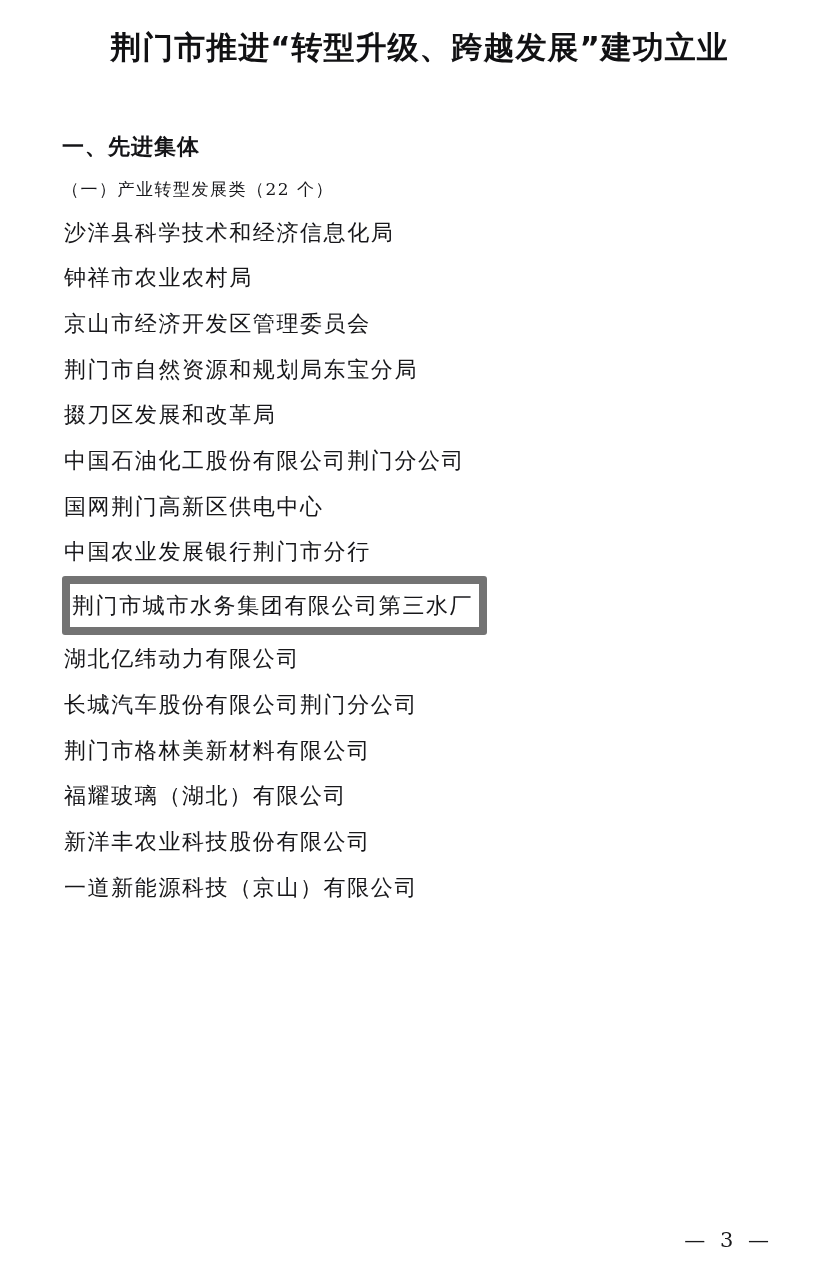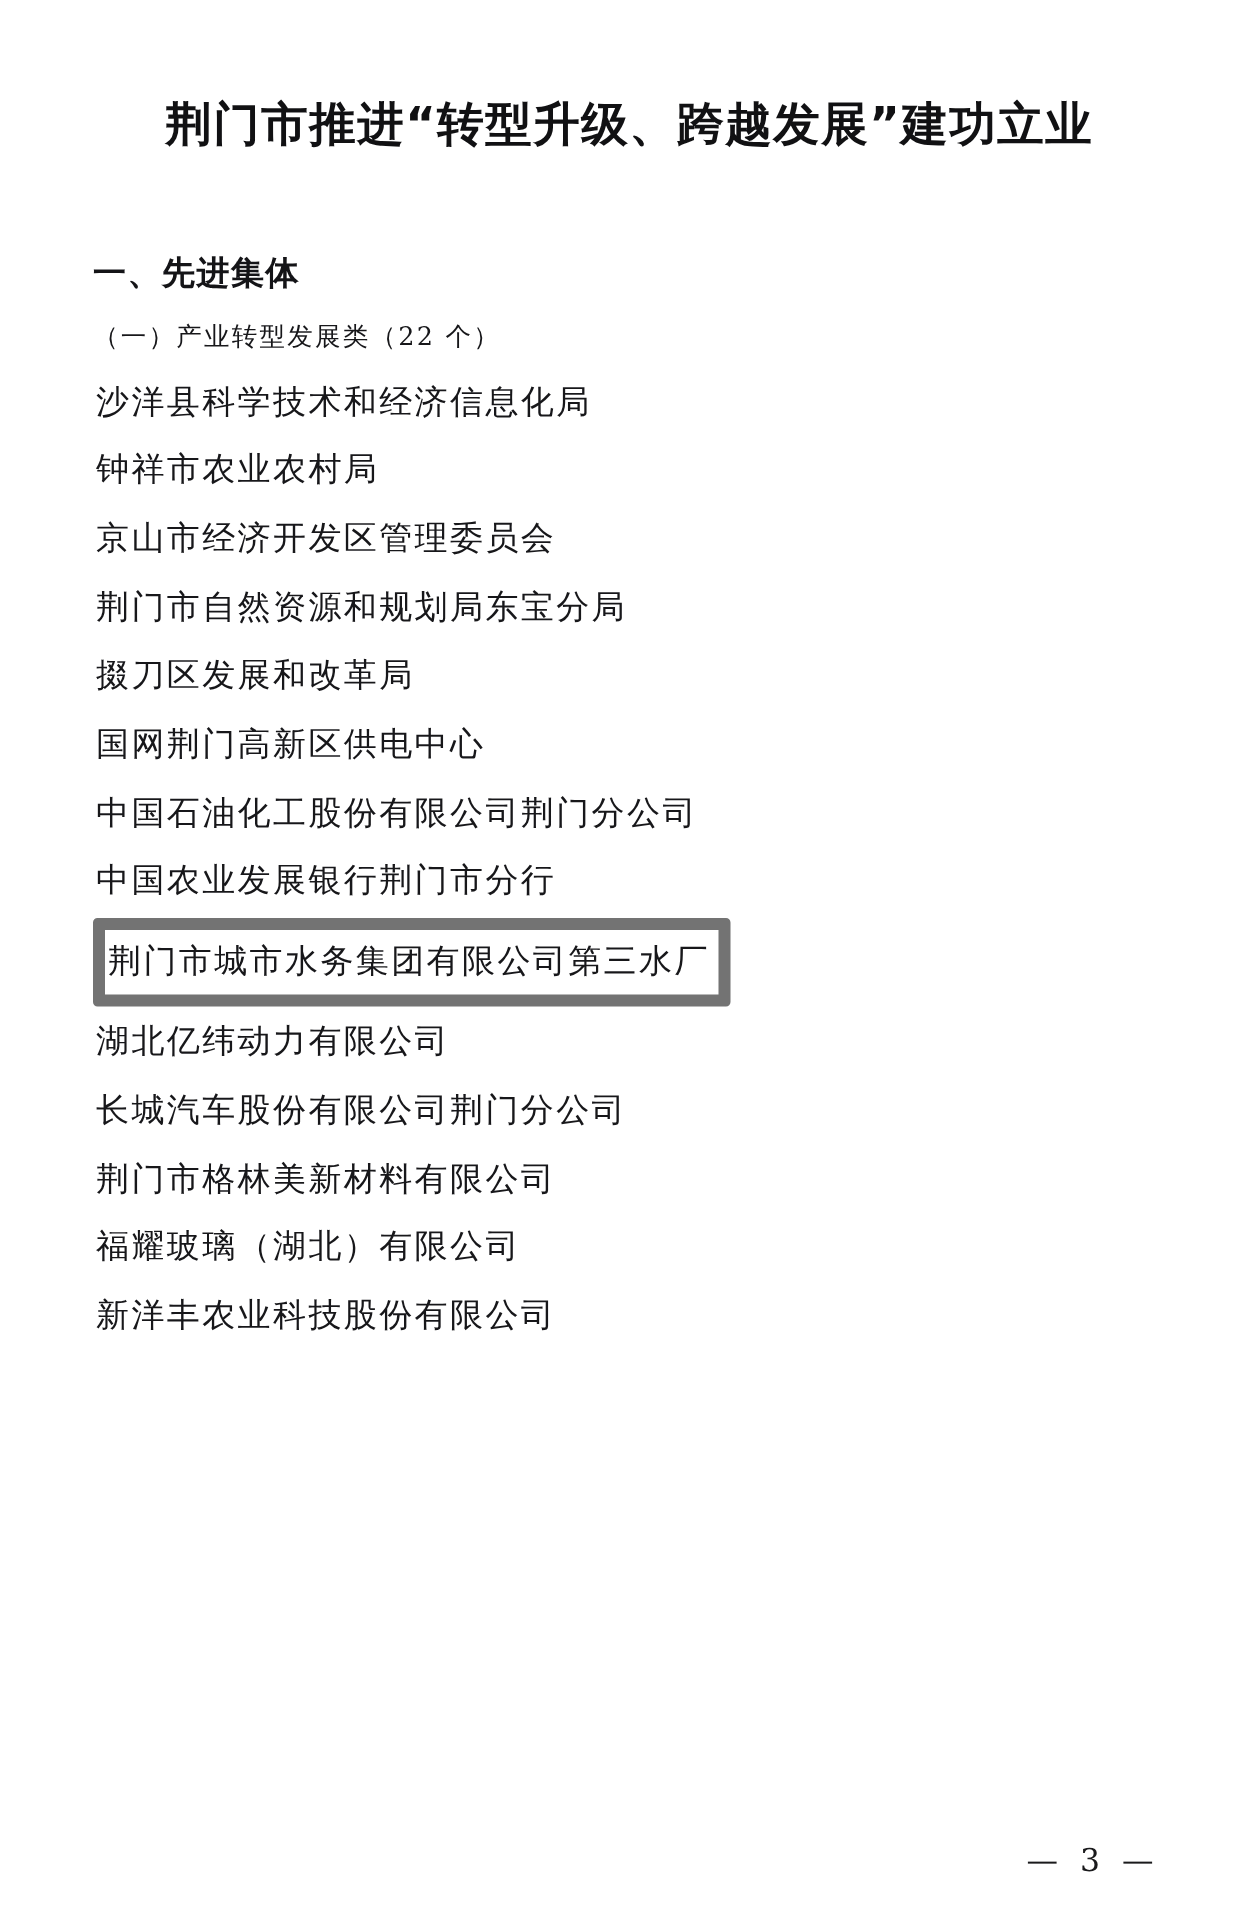--- a/index.html
+++ b/index.html
@@ -15,21 +15,21 @@
     overflow: hidden;
   }
   .page {
     position: relative;
     width: 839px;
     height: 1276px;
     box-sizing: border-box;
     padding: 0;
   }
   .title-block {
-    padding-top: 60px;
+    padding-top: 24px;
     text-align: center;
   }
   .title-line {
     font-family: "DejaVu Sans", "Liberation Sans", sans-serif;
     font-weight: bold;
     font-size: 31px;
     letter-spacing: 1px;
     line-height: 1.52;
     color: #111113;
   }
@@ -109,42 +109,45 @@
       <li class="entry-wrap">
           <span class="entry">京山市经济开发区管理委员会</span>
         </li>
       <li class="entry-wrap">
           <span class="entry">荆门市自然资源和规划局东宝分局</span>
         </li>
       <li class="entry-wrap">
           <span class="entry">掇刀区发展和改革局</span>
         </li>
       <li class="entry-wrap">
-          <span class="entry">国网荆门高新区供电中心</span>
+          <span class="entry">中国石油化工股份有限公司荆门分公司</span>
         </li>
       <li class="entry-wrap">
-          <span class="entry">中国石油化工股份有限公司荆门分公司</span>
+          <span class="entry">国网荆门高新区供电中心</span>
         </li>
       <li class="entry-wrap">
           <span class="entry">中国农业发展银行荆门市分行</span>
         </li>
       <li class="entry-wrap"><span class="entry highlight">荆门市城市水务集团有限公司第三水厂</span></li>
       <li class="entry-wrap">
           <span class="entry">湖北亿纬动力有限公司</span>
         </li>
       <li class="entry-wrap">
           <span class="entry">长城汽车股份有限公司荆门分公司</span>
         </li>
       <li class="entry-wrap">
           <span class="entry">荆门市格林美新材料有限公司</span>
         </li>
       <li class="entry-wrap">
           <span class="entry">福耀玻璃（湖北）有限公司</span>
         </li>
       <li class="entry-wrap">
           <span class="entry">新洋丰农业科技股份有限公司</span>
         </li>
+      <li class="entry-wrap">
+          <span class="entry">一道新能源科技（京山）有限公司</span>
+        </li>
     </ul>
   </div>
 
   <div class="page-number">— 3 —</div>
 
 </div>
 
 </body></html>

